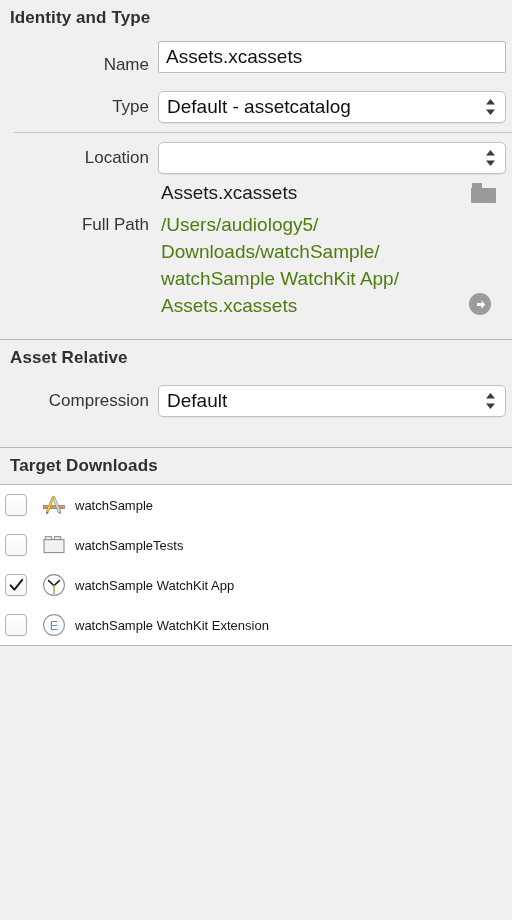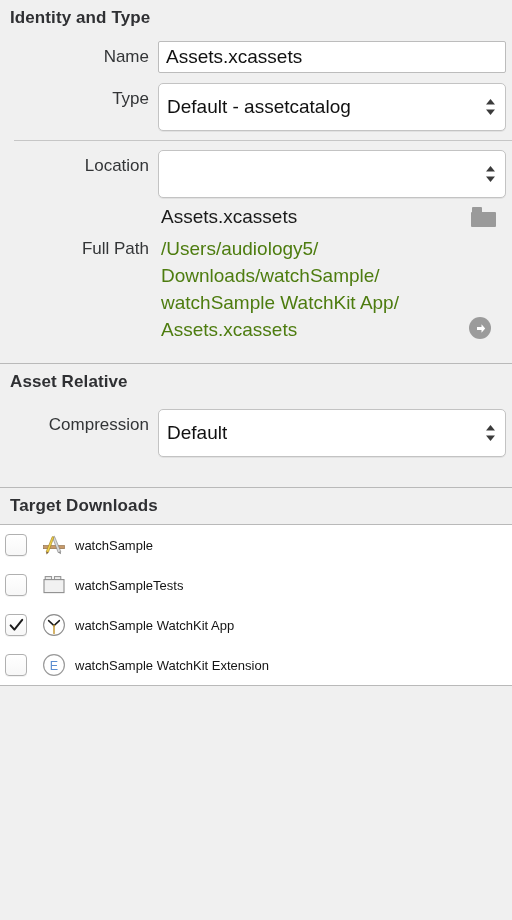--- a/index.html
+++ b/index.html
@@ -82,21 +82,21 @@
     white-space: nowrap;
     overflow: hidden;
     outline: none;
     font-family: "Liberation Sans", sans-serif;
   }
 
   
   .popup {
     position: relative;
     flex: 1;
-    height: 48px;
+    height: 32px;
     background: #ffffff;
     border: 1px solid #c3c3c3;
     border-radius: 5px;
     box-shadow: 0 1px 0 rgba(0,0,0,0.06);
     display: flex;
     align-items: center;
     box-sizing: border-box;
     padding: 0 30px 0 8px;
     cursor: default;
   }
@@ -241,21 +241,21 @@
 </head>
 <body>
 
 <div class="panel">
 
   <div class="section-header">Identity and Type</div>
 
   <div class="sec-pad-xs"></div>
 
   <div class="row">
-    <div class="row-label" style="line-height:32px;">Name</div>
+    <div class="row-label" style="line-height:32px;margin-top:8px;">Name</div>
     <div class="row-field">
       <input class="textfield" type="text" value="Assets.xcassets" style="">
     </div>
   </div>
 
   <div style="height:10px;"></div>
 
   <div class="row">
     <div class="row-label" style="line-height:32px;">Type</div>
     <div class="row-field">

